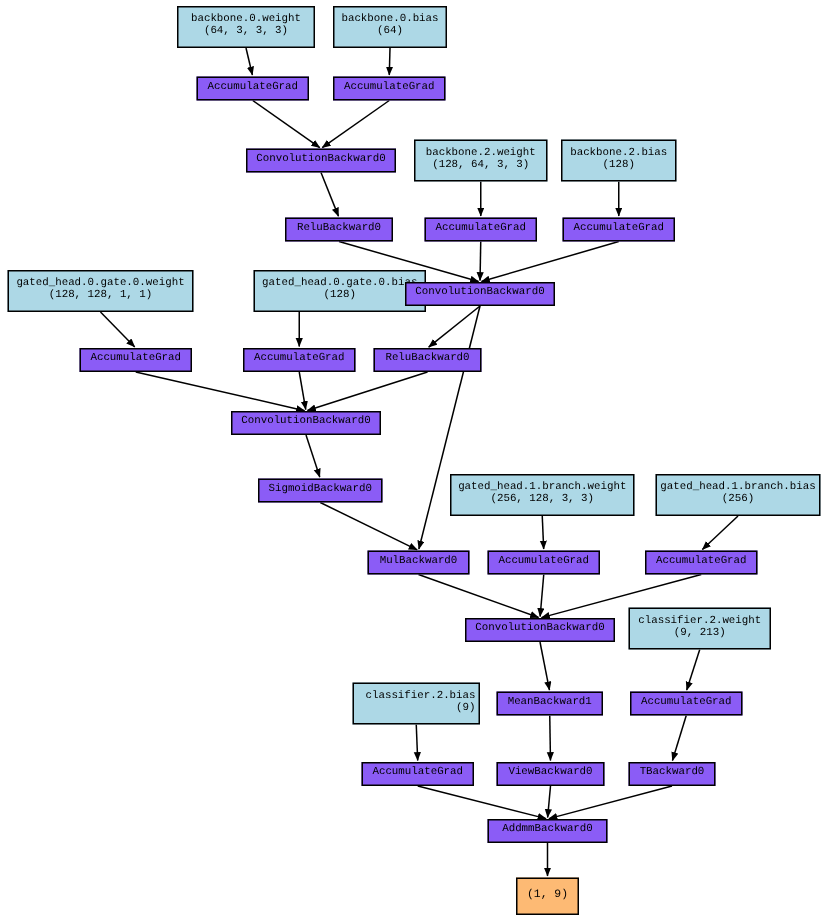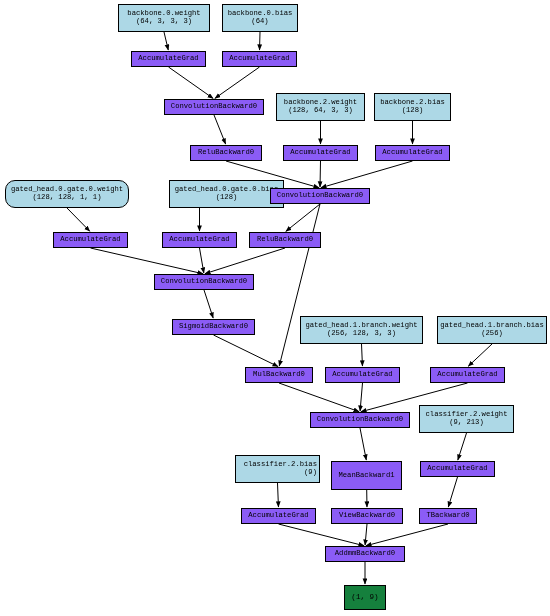--- a/index.html
+++ b/index.html
@@ -47,21 +47,21 @@
     font-size: 7.2px;
     padding: 1px 2px;
   }
   .gnode.op {
     background: #8b5cf6;
     font-size: 7.2px;
     padding: 3px 2px;
     white-space: nowrap;
   }
   .gnode.output {
-    background: #15803d;
+    background: #fdba74;
     font-size: 7.6px;
   }
   .nline {
     display: block;
   }
 </style>
 </head>
 <body>
 
 <div id="graph-canvas">
@@ -135,21 +135,21 @@
       </div>
       <div class="gnode op" style="left: 190px; top: 145px; width: 72px; height: 16px;">
         <span class="nline">ReluBackward0</span>
       </div>
       <div class="gnode op" style="left: 283px; top: 145px; width: 75px; height: 16px;">
         <span class="nline">AccumulateGrad</span>
       </div>
       <div class="gnode op" style="left: 375px; top: 145px; width: 75px; height: 16px;">
         <span class="nline">AccumulateGrad</span>
       </div>
-      <div class="gnode param" style="left: 5px; top: 180px; width: 124px; height: 28px; border-radius: 10px;">
+      <div class="gnode param" style="left: 5px; top: 180px; width: 124px; height: 28px;">
         <span class="nline">gated_head.0.gate.0.weight</span>
         <span class="nline">(128, 128, 1, 1)</span>
       </div>
       <div class="gnode param" style="left: 142px; top: 180px; width: 115px; height: 28px; margin-left: 27px;">
         <span class="nline">gated_head.0.gate.0.bias</span>
         <span class="nline">(128)</span>
       </div>
       <div class="gnode op" style="left: 270px; top: 188px; width: 100px; height: 16px;">
         <span class="nline">ConvolutionBackward0</span>
       </div>
@@ -189,21 +189,21 @@
         <span class="nline">ConvolutionBackward0</span>
       </div>
       <div class="gnode param" style="left: 419px; top: 405px; width: 95px; height: 28px;">
         <span class="nline">classifier.2.weight</span>
         <span class="nline">(9, 213)</span>
       </div>
       <div class="gnode param" style="left: 235px; top: 455px; width: 85px; height: 28px; align-items: flex-end;">
         <span class="nline">classifier.2.bias</span>
         <span class="nline">(9)</span>
       </div>
-      <div class="gnode op" style="left: 331px; top: 461px; width: 71px; height: 29px;">
+      <div class="gnode op" style="left: 331px; top: 461px; width: 71px; height: 16px;">
         <span class="nline">MeanBackward1</span>
       </div>
       <div class="gnode op" style="left: 420px; top: 461px; width: 75px; height: 16px;">
         <span class="nline">AccumulateGrad</span>
       </div>
       <div class="gnode op" style="left: 241px; top: 508px; width: 75px; height: 16px;">
         <span class="nline">AccumulateGrad</span>
       </div>
       <div class="gnode op" style="left: 331px; top: 508px; width: 72px; height: 16px;">
         <span class="nline">ViewBackward0</span>

